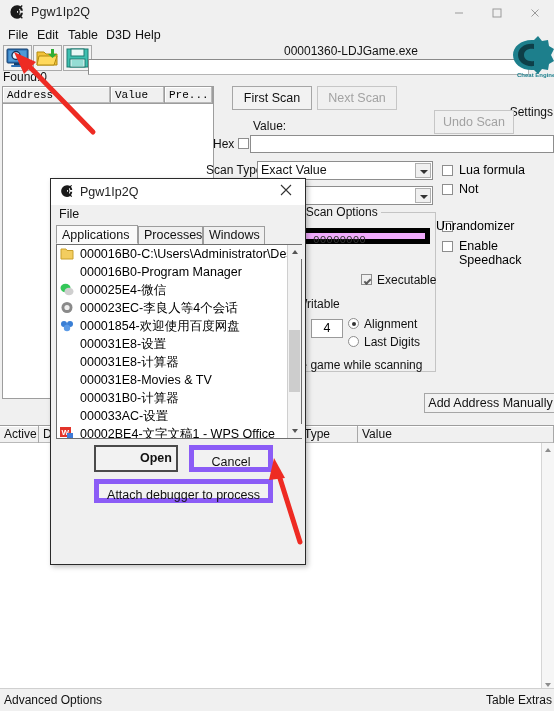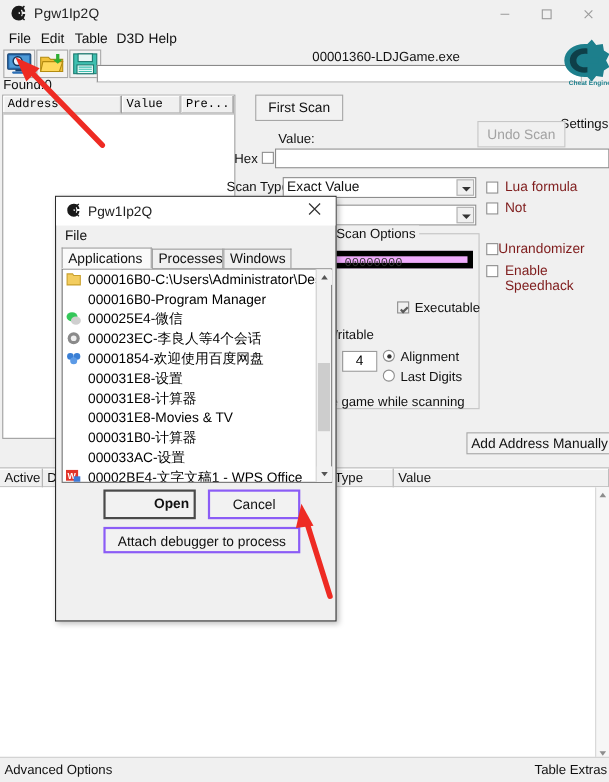--- a/index.html
+++ b/index.html
@@ -72,21 +72,21 @@
   
   .grp{position:absolute;left:246px;top:212px;width:190px;height:160px;border:1px solid #c4c4c4;box-sizing:border-box;}
   .grp-title{position:absolute;left:256px;top:205px;background:#f0f0f0;padding:0 3px;font-size:12px;color:#111;}
   .hexfield{position:absolute;height:16px;background:#f0abfc;border:5px solid #000000;box-sizing:border-box;text-align:center;padding-right:3px;
             font-family:"Liberation Mono","DejaVu Sans Mono",monospace;font-size:11px;color:#333;line-height:14px;}
   .radio{position:absolute;width:11px;height:11px;border:1px solid #8d8d8d;border-radius:50%;background:#fff;box-sizing:border-box;}
   .radio.on::after{content:"";position:absolute;left:2.5px;top:2.5px;width:4px;height:4px;border-radius:50%;background:#333;}
   .numbox{position:absolute;left:311px;top:319px;width:32px;height:19px;background:#fff;border:1px solid #9a9a9a;box-sizing:border-box;text-align:center;font-size:12.5px;line-height:17px;}
 
   
-  .rcbx-row{position:absolute;font-size:12.5px;color:#7f1d1d;}
+  .rcbx-row{position:absolute;font-size:12.5px;color:#000000;}
 
   
   .memview-lbl{position:absolute;left:75px;top:398px;font-size:12px;color:#111;}
   .addaddr{position:absolute;left:424px;top:393px;width:133px;height:20px;border:1px solid #a6a6a6;background:#f2f2f2;box-sizing:border-box;
            font-size:12.5px;text-align:center;line-height:18px;color:#111;}
   .recgrid{position:absolute;left:0px;top:425px;width:554px;height:265px;background:#fff;border-top:1px solid #9d9d9d;box-sizing:border-box;}
   .rechead{position:absolute;left:0;top:0;width:554px;height:17px;background:#f0f0f0;}
   .reccol{position:absolute;top:0;height:17px;line-height:16px;font-size:12px;color:#111;background:#f0f0f0;
           border-right:1px solid #a8a8a8;box-sizing:border-box;padding-left:4px;
           box-shadow:inset 0 -1px 0 #b9b9b9, inset 0 1px 0 #fff;}
@@ -120,21 +120,21 @@
   .listbox{position:absolute;left:5px;top:65px;width:246px;height:195px;background:#fff;border:1px solid #6f6f6f;box-sizing:border-box;}
   .litem{position:relative;height:18px;line-height:18px;font-size:12.5px;color:#000;padding-left:23px;white-space:nowrap;overflow:hidden;}
   .litem .ico{position:absolute;left:3px;top:2px;width:15px;height:15px;}
   .lb-scroll{position:absolute;right:0;top:0;width:14px;height:193px;background:#f2f2f2;border-left:1px solid #cfcfcf;box-sizing:border-box;}
   .lb-scroll .up,.lb-scroll .dn{position:absolute;left:0;width:14px;height:14px;background:#f2f2f2;}
   .lb-scroll .up{top:0;}
   .lb-scroll .dn{bottom:0;}
   .lb-scroll .up::after{content:"";position:absolute;left:3.5px;top:5px;border-left:3.5px solid transparent;border-right:3.5px solid transparent;border-bottom:4px solid #555;}
   .lb-scroll .dn::after{content:"";position:absolute;left:3.5px;top:5px;border-left:3.5px solid transparent;border-right:3.5px solid transparent;border-top:4px solid #555;}
   .lb-thumb{position:absolute;left:1px;top:85px;width:11px;height:62px;background:#cdcdcd;}
-  .dbtn{position:absolute;border:2px solid #8b5cf6;background:#f2f2f2;box-sizing:border-box;text-align:center;font-size:12.5px;color:#111;}
+  .dbtn{position:absolute;border:5px solid #8b5cf6;background:#f2f2f2;box-sizing:border-box;text-align:center;font-size:12.5px;color:#111;}
   .dbtn.def{border:2px solid #4a4a4a;font-weight:bold;padding-left:40px;}
   .b-open{left:43px;top:266px;width:84px;height:27px;line-height:23px;}
   .b-cancel{left:138px;top:266px;width:84px;height:27px;line-height:25px;}
   .b-attach{left:43px;top:300px;width:179px;height:24px;line-height:22px;}
   .b-network{left:43px;top:329px;width:179px;height:24px;line-height:22px;}
 
   
   .arrowlayer{position:absolute;inset:0;pointer-events:none;}
 </style>
 </head>
@@ -221,20 +221,21 @@
   <span class="found">Found:0</span>
   <div class="reslist">
     <div class="reshead">
       <div class="rescol" style="left:0;width:108px">Address</div>
       <div class="rescol" style="left:108px;width:54px">Value</div>
       <div class="rescol" style="left:162px;width:48px">Pre...</div>
     </div>
   </div>
 
   <div class="scanbtn b-first">First Scan</div>
+  <div class="scanbtn b-next dis">Next Scan</div>
   <div class="scanbtn b-undo dis">Undo Scan</div>
 
   <span class="lbl" style="left:253px;top:119px">Value:</span>
   <span class="lbl" style="left:213px;top:137px">Hex</span>
   <span class="cbx" style="left:238px;top:138px"></span>
   <div class="valbox"></div>
 
   <span class="lbl scantype-lbl">Scan Type</span>
   <div class="combo c-scantype">
     <span>Exact Value</span>
@@ -258,21 +259,21 @@
   <span class="lbl" style="left:364px;top:335px">Last Digits</span>
   <span class="lbl" style="left:253px;top:358px">Pause the game while scanning</span>
 
   <span class="cbx" style="left:442px;top:165px"></span>
   <span class="rcbx-row" style="left:459px;top:163px">Lua formula</span>
 
   <span class="cbx" style="left:442px;top:184px"></span>
   <span class="rcbx-row" style="left:459px;top:182px">Not</span>
 
   <span class="cbx" style="left:442px;top:221px"></span>
-  <span class="rcbx-row" style="left:453px;top:219px">Unrandomizer</span>
+  <span class="rcbx-row" style="left:436px;top:219px">Unrandomizer</span>
 
   <span class="cbx" style="left:442px;top:241px"></span>
   <span class="rcbx-row" style="left:459px;top:239px">Enable Speedhack</span>
 
   <span class="memview-lbl">Memory View</span>
   <div class="addaddr">Add Address Manually</div>
 
   <div class="recgrid">
     <div class="rechead">
       <div class="reccol" style="left:0;width:39px">Active</div>

